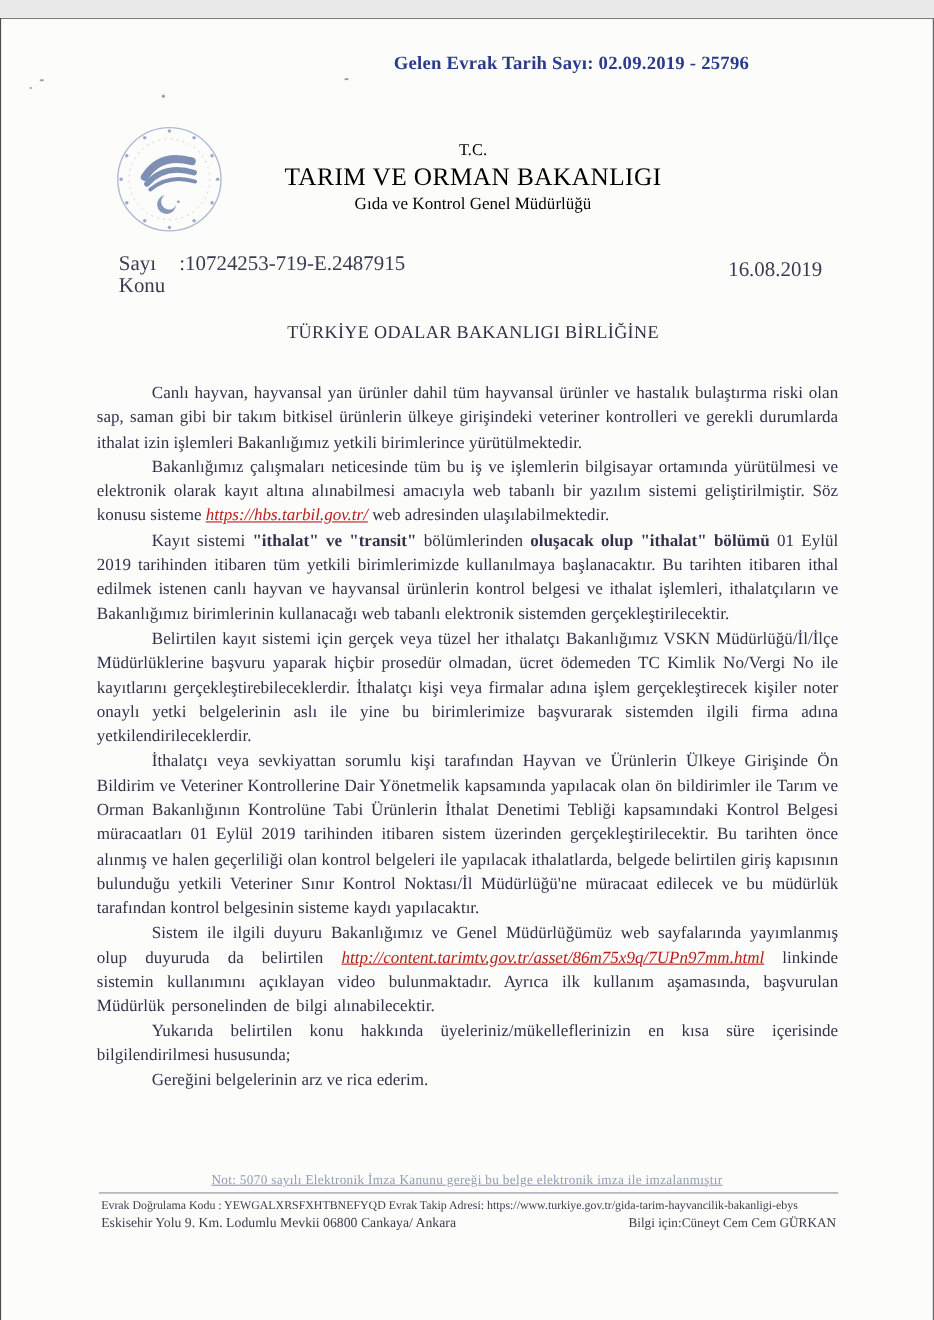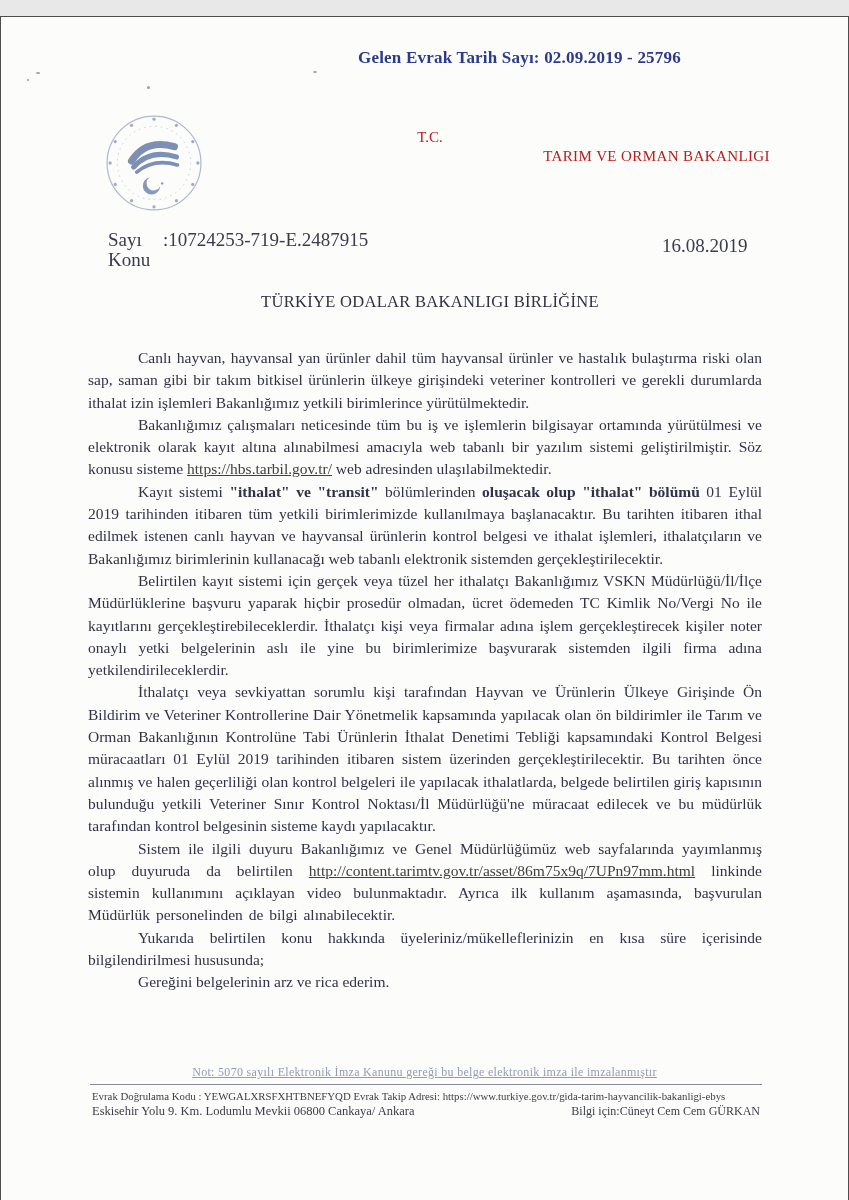--- a/index.html
+++ b/index.html
@@ -18,45 +18,45 @@
   .stamp{
     position:absolute;top:32px;left:358px;
     font-size:17px;font-weight:bold;color:#2b3a8c;
     letter-spacing:0.2px;white-space:nowrap;
   }
 
   .seal{position:absolute;top:96px;left:103px;width:102px;height:102px;opacity:.8;}
 
   .letterhead{
     position:absolute;top:112px;left:90px;width:680px;
-    text-align:center;color:#b91c1c;line-height:1.25;
+    text-align:center;color:#000000;line-height:1.25;
   }
   .letterhead .tc{font-size:15px;}
-  .letterhead .ministry{font-size:15px;letter-spacing:.4px;text-align:right;}
+  .letterhead .ministry{font-size:23px;letter-spacing:.4px;}
   .letterhead .dept{font-size:15.5px;}
 
   .meta{position:absolute;top:214px;left:108px;width:560px;font-size:19px;color:#3a3b4e;}
   .meta-row{display:flex;line-height:20px;}
   .meta-label{width:55px;flex:0 0 55px;}
   .meta-val2{padding-left:8px;}
   .doc-date{position:absolute;top:219px;left:662px;font-size:19px;color:#3a3b4e;}
 
   .recipient{
     position:absolute;top:276px;left:90px;width:680px;
     text-align:center;font-size:16.5px;letter-spacing:.3px;color:#2f3045;
     white-space:nowrap;
   }
 
   .body-text{
     position:absolute;top:331px;left:88px;width:674px;
     font-size:15.5px;line-height:22.3px;text-align:justify;color:#31324a;
   }
   .body-text p{margin:0;text-indent:50px;}
   .body-text b{font-weight:bold;}
-  a.doclink{color:#404040;text-decoration:underline;cursor:pointer;word-break:break-all;}
+  a.doclink{color:#b91c1c;text-decoration:underline;cursor:pointer;word-break:break-all;font-style:italic;}
   .spread{word-spacing:2px;}
 
   .footer-note{
     position:absolute;top:1049px;left:0;width:100%;
     text-align:center;font-size:12px;color:#939cb3;letter-spacing:.3px;text-decoration:underline;
   }
   .footer-divider{
     position:absolute;top:1068px;left:90px;width:672px;
     border:0;border-top:1.5px solid #8b8b97;margin:0;
   }
@@ -102,20 +102,21 @@
       <path d="M30 54 Q46 36 72 44" stroke-width="5"></path>
       <path d="M33 59 Q50 45 73 52" stroke-width="3.5"></path>
     </g>
     <path d="M46 64 a7 7 0 1 0 10 9 a8.5 8.5 0 1 1 -10 -9" fill="#6b80ab"></path>
     <circle cx="58" cy="70" r="1.2" fill="#6b80ab"></circle>
   </svg>
 
   <div class="letterhead">
     <div class="tc">T.C.</div>
     <div class="ministry">TARIM VE ORMAN BAKANLIGI</div>
+    <div class="dept">Gıda ve Kontrol Genel Müdürlüğü</div>
   </div>
 
   <div class="meta">
     <div class="meta-row">
       <span class="meta-label">Sayı</span>
       <span>:10724253-719-E.2487915</span>
     </div>
     <div class="meta-row">
       <span class="meta-label">Konu</span>
     </div>

